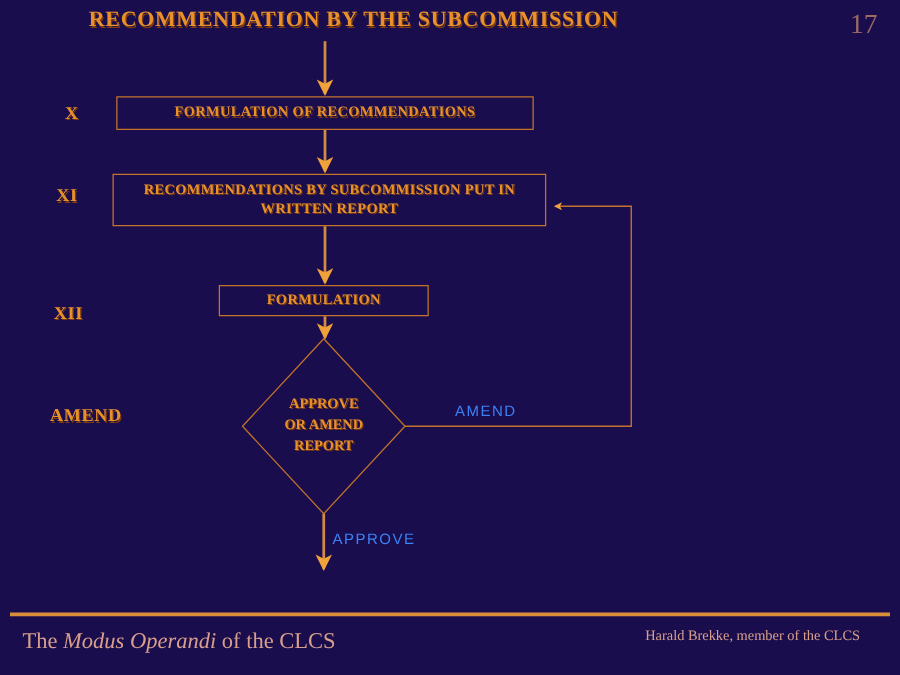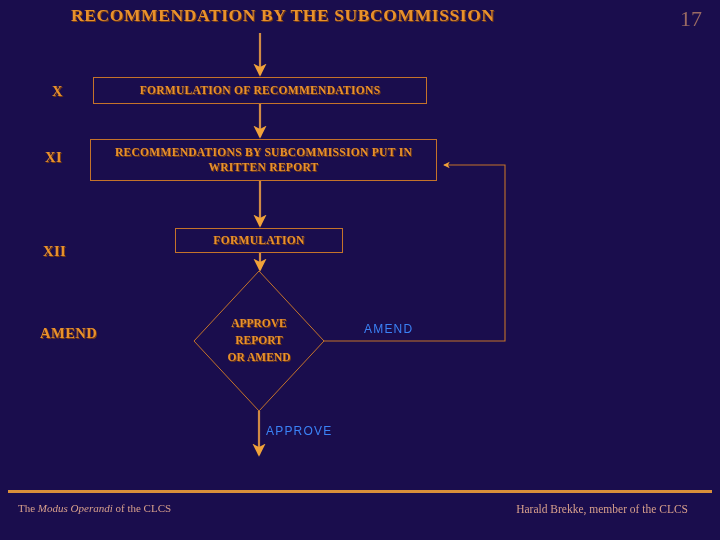--- a/index.html
+++ b/index.html
@@ -105,21 +105,21 @@
     left: 8px;
     top: 490px;
     width: 704px;
     height: 3px;
     background: #d98f3a;
   }
   .footer-left {
     position: absolute;
     left: 18px;
     top: 502px;
-    font-size: 11px;
+    font-size: 18px;
     color: #d8a08c;
     white-space: nowrap;
   }
   .footer-left .ital {
     font-style: italic;
   }
   .footer-right {
     position: absolute;
     right: 32px;
     top: 503px;
@@ -168,22 +168,22 @@
   <div class="stage-label" style="left:40px; top:325px;">AMEND</div>
 
   <div class="proc-box" style="left:93px; top:77px; width:334px; height:27px;">FORMULATION OF RECOMMENDATIONS</div>
 
   <div class="proc-box" style="left:90px; top:139px; width:347px; height:42px;">RECOMMENDATIONS BY SUBCOMMISSION PUT IN WRITTEN REPORT</div>
 
   <div class="proc-box" style="left:175px; top:228px; width:168px; height:25px;">FORMULATION</div>
 
   <div class="diamond-text" style="left:204px; top:315px;">
     <div>APPROVE</div>
+    <div>OR AMEND</div>
     <div>REPORT</div>
-    <div>OR AMEND</div>
   </div>
 
   <div class="branch-label" style="left:364px; top:322px;">AMEND</div>
   <div class="branch-label" style="left:266px; top:424px;">APPROVE</div>
 
   <div class="footer-rule"></div>
   <div class="footer-left"><span>The </span><span class="ital">Modus Operandi </span><span>of the CLCS</span></div>
   <div class="footer-right">Harald Brekke, member of the CLCS</div>
 
 </div>

